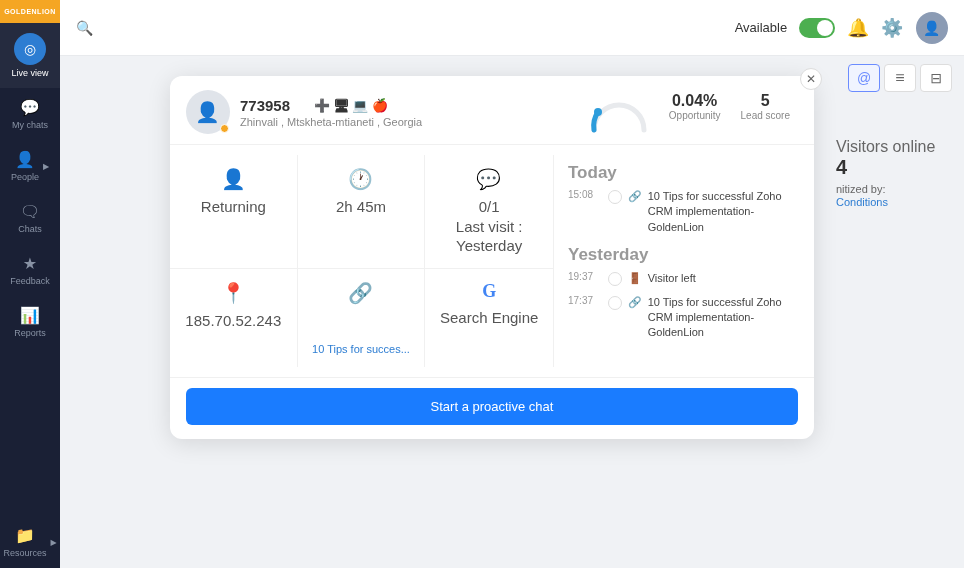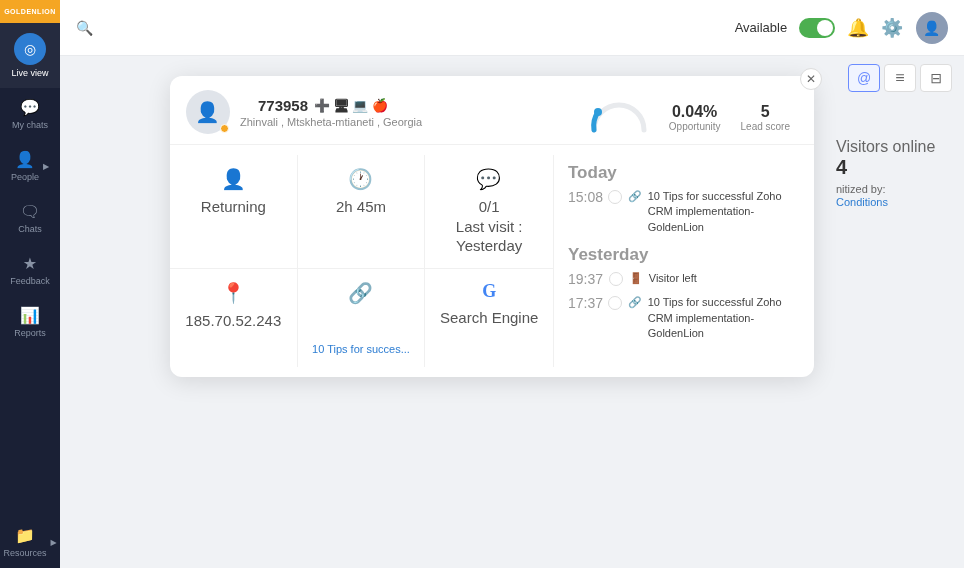--- a/index.html
+++ b/index.html
@@ -223,35 +223,34 @@
       background: #f5a623;
       border-radius: 50%;
       border: 1.5px solid white;
     }
     .visitor-id {
       font-size: 15px;
       font-weight: 600;
       color: #333;
       display: flex;
       align-items: center;
-      gap: 6px;
-      margin-left: 18px;
+      gap: 24px;
     }
     .visitor-id-badges {
       display: flex;
       gap: 3px;
       align-items: center;
     }
     .badge-icon { font-size: 13px; }
     .visitor-location { font-size: 11px; color: #888; margin-top: 2px; }
 
     
     .gauge-area {
       display: flex;
-      align-items: flex-end;
+      align-items: flex-start;
       gap: 20px;
       margin-left: auto;
       padding-right: 8px;
     }
     .gauge-container {
       position: relative;
       width: 60px;
       height: 40px;
     }
     .gauge-container svg { overflow: visible; }
@@ -315,21 +314,21 @@
       max-height: 260px;
     }
     .timeline-section { margin-bottom: 10px; }
     .timeline-date { font-size: 17px; color: #999; margin-bottom: 6px; font-weight: bold; }
     .timeline-item {
       display: flex;
       align-items: flex-start;
       gap: 6px;
       margin-bottom: 8px;
     }
-    .timeline-time { font-size: 14px; color: #999; min-width: 34px; }
+    .timeline-time { font-size: 10px; color: #999; min-width: 34px; }
     .timeline-dot {
       width: 14px;
       height: 14px;
       border-radius: 50%;
       border: 1.5px solid #ddd;
       flex-shrink: 0;
       margin-top: 1px;
     }
     .timeline-icon { font-size: 11px; color: #888; flex-shrink: 0; margin-top: 1px; }
     .timeline-text { font-size: 11px; color: #444; line-height: 1.4; }
@@ -549,16 +548,19 @@
             <div class="timeline-item">
               <span class="timeline-time">17:37</span>
               <div class="timeline-dot"></div>
               <span class="timeline-icon">🔗</span>
               <span class="timeline-text">10 Tips for successful Zoho CRM implementation-GoldenLion</span>
             </div>
           </div>
         </div>
       </div>
 
+      <div class="cta-area">
+        <button class="cta-button">Start a proactive chat</button>
+      </div>
     </div>
 
   </div>
 </div>
 
 </body></html>

